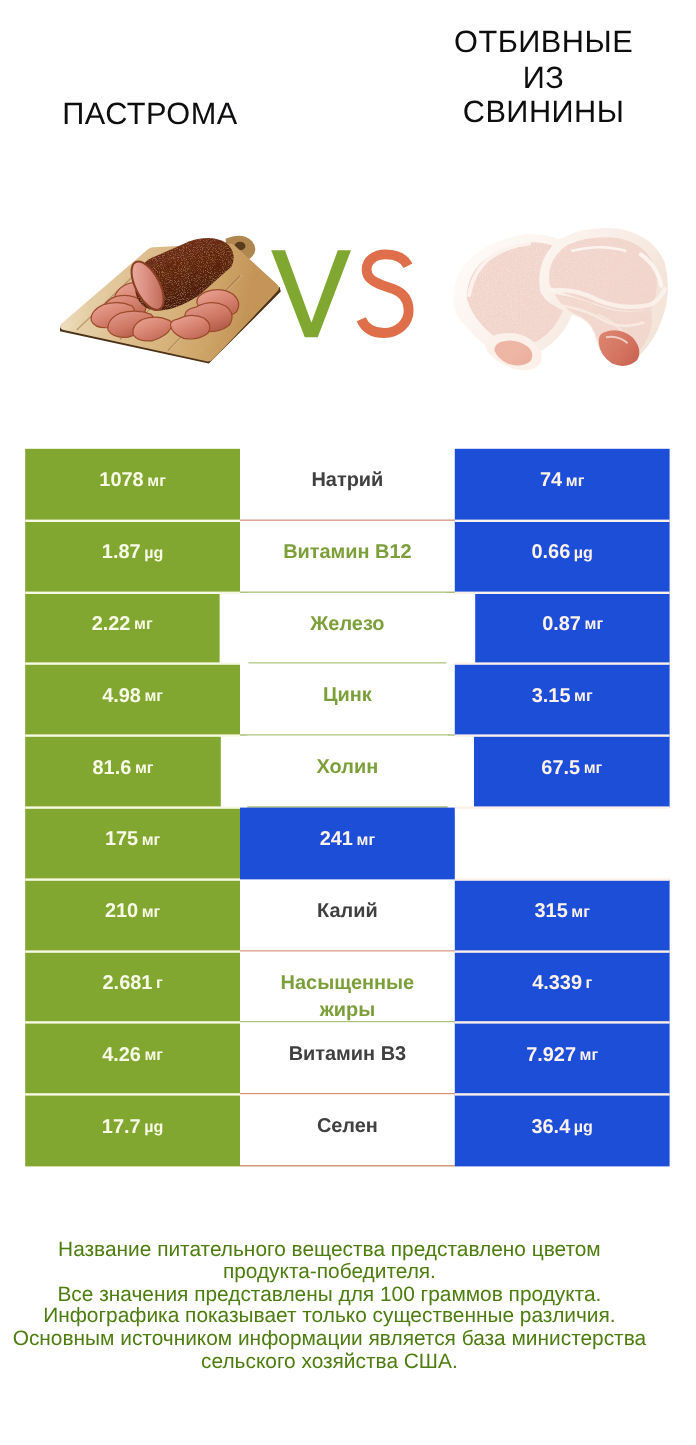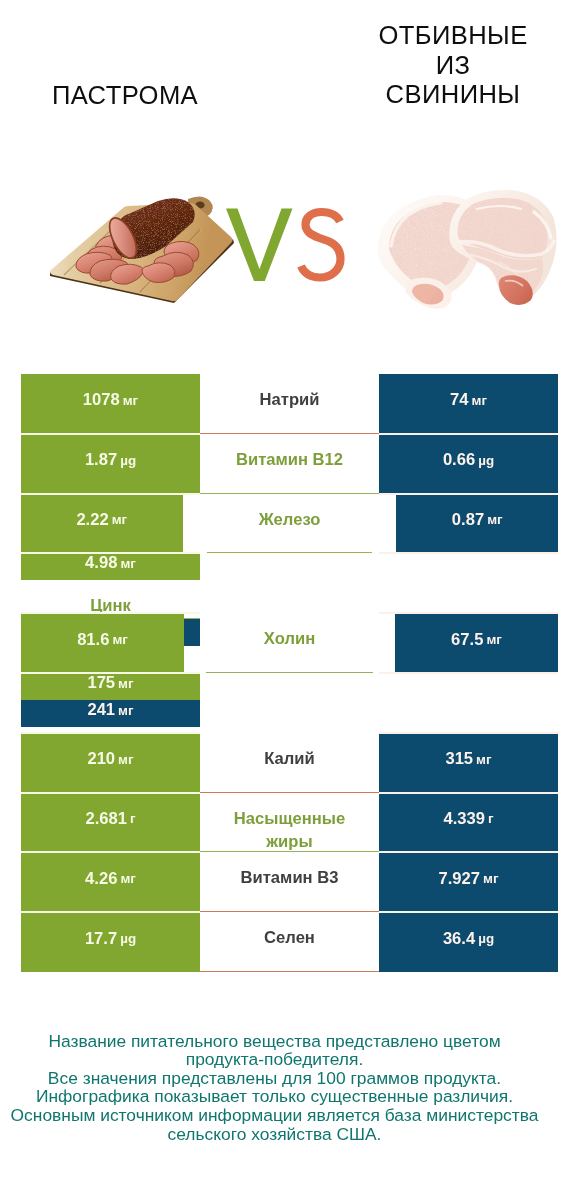--- a/index.html
+++ b/index.html
@@ -22,34 +22,34 @@
   
   .hero { position: absolute; left: 0; top: 0; width: 580px; height: 370px; }
   .hero svg { position: absolute; left: 0; top: 0; }
 
   
   .table { position: absolute; left: 21px; top: 374px; width: 443px; height: 598px; }
   .row { position: absolute; left: 0; display: flex; width: 537px; height: 59.8px; }
   .cell { width: 179px; display: flex; align-items: center; justify-content: center;
           text-align: center; padding-bottom: 7px; }
   .cell.left  { background: #82A730; color: #F7FAE6; }
-  .cell.right { background: #0c4a6e; color: #FDF2EC; }
+  .cell.right { background: #1d4ed8; color: #FDF2EC; }
   .cell.mid   { background: #FFFFFF; font-weight: bold; font-size: 16.6px; line-height: 23.5px;
                 padding: 14px 22px 0; align-items: flex-start; }
   .cell.mid.win-left  { color: #7D9F3B; border-bottom: 1.1px solid #96B259; }
   .cell.mid.win-right { color: #404040; border-bottom: 1.1px solid #CB7A5D; }
   .sep { position: absolute; height: 1.9px; }
   .sep-l { left: 0;   width: 179px; background: #F6FAE4; }
   .sep-r { left: 358px; width: 179px; background: #FCF1EA; }
   .val  { font-weight: bold; font-size: 16.6px; }
   .unit { font-weight: bold; font-size: 13.4px; margin-left: 3px; }
 
   
   .footer { position: absolute; left: 0; top: 1031.5px; width: 549px; text-align: center;
-            font-size: 17.4px; line-height: 18.62px; color: #0f766e; }
+            font-size: 17.4px; line-height: 18.62px; color: #4d7c0f; }
   .footer div { white-space: nowrap; }
 </style>
 </head>
 <body>
 
 <div class="page">
 
   <div class="titles">
     <div class="title-cell title-left">ПАСТРОМА</div>
     <div class="title-cell title-right">
@@ -274,21 +274,21 @@
           <span class="unit">мг</span>
         </div>
         <div class="cell mid win-left">
           <span>Железо</span>
         </div>
         <div class="cell right">
           <span class="val">0.87</span>
           <span class="unit">мг</span>
         </div>
       </div>
-      <div class="row" style="top: 179.4px; flex-direction: column;">
+      <div class="row" style="top: 179.4px;">
         <div class="cell left">
           <span class="val">4.98</span>
           <span class="unit">мг</span>
         </div>
         <div class="cell mid win-left">
           <span>Цинк</span>
         </div>
         <div class="cell right">
           <span class="val">3.15</span>
           <span class="unit">мг</span>
@@ -300,21 +300,21 @@
           <span class="unit">мг</span>
         </div>
         <div class="cell mid win-left">
           <span>Холин</span>
         </div>
         <div class="cell right">
           <span class="val">67.5</span>
           <span class="unit">мг</span>
         </div>
       </div>
-      <div class="row" style="top: 299px; flex-direction: column;">
+      <div class="row" style="top: 299px;">
         <div class="cell left">
           <span class="val">175</span>
           <span class="unit">мг</span>
         </div>
         <div class="cell right">
           <span class="val">241</span>
           <span class="unit">мг</span>
         </div>
       </div>
       <div class="row" style="top: 358.8px;">

